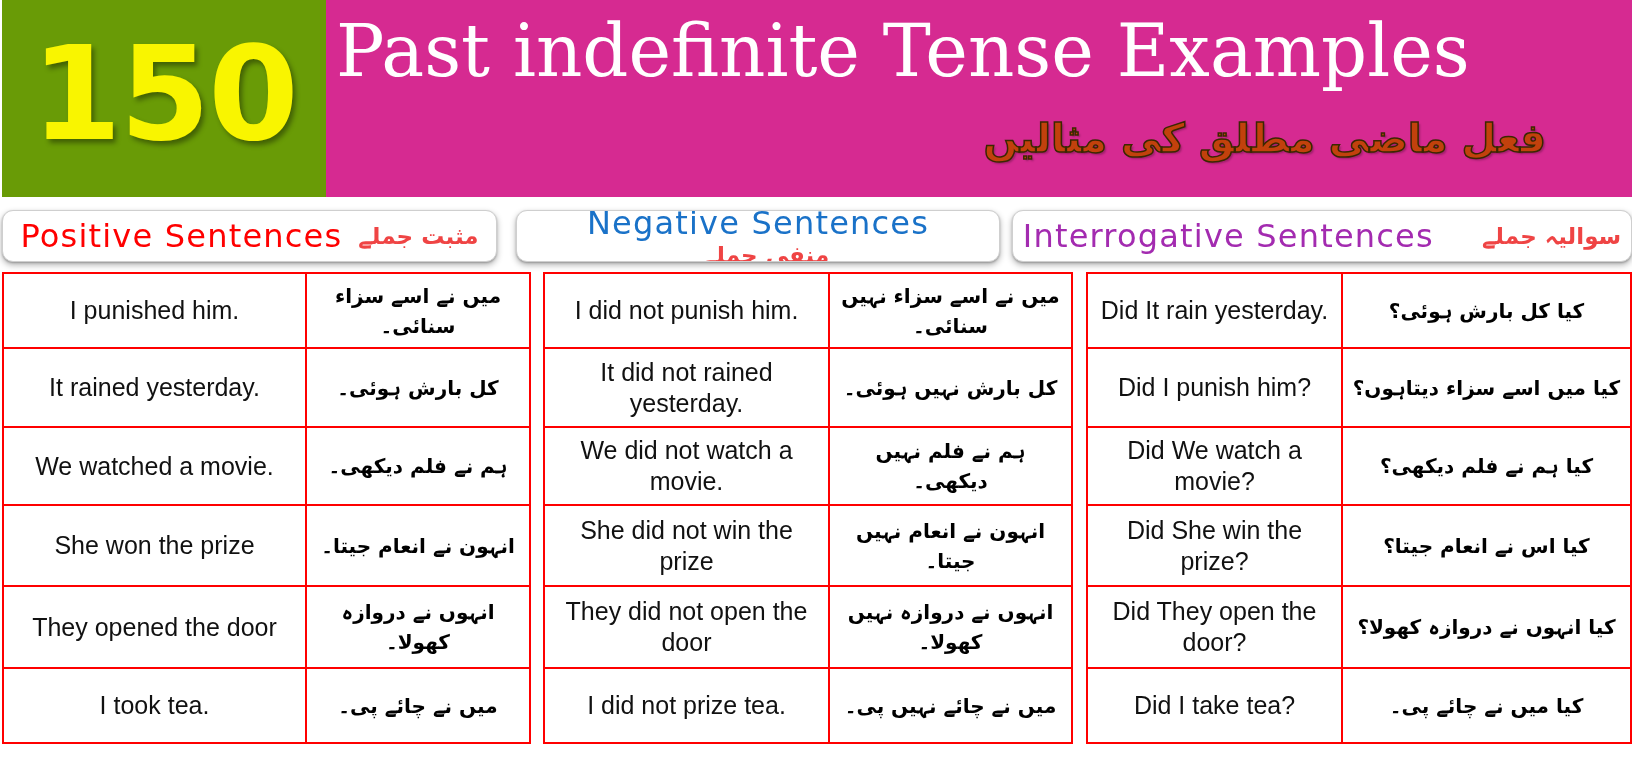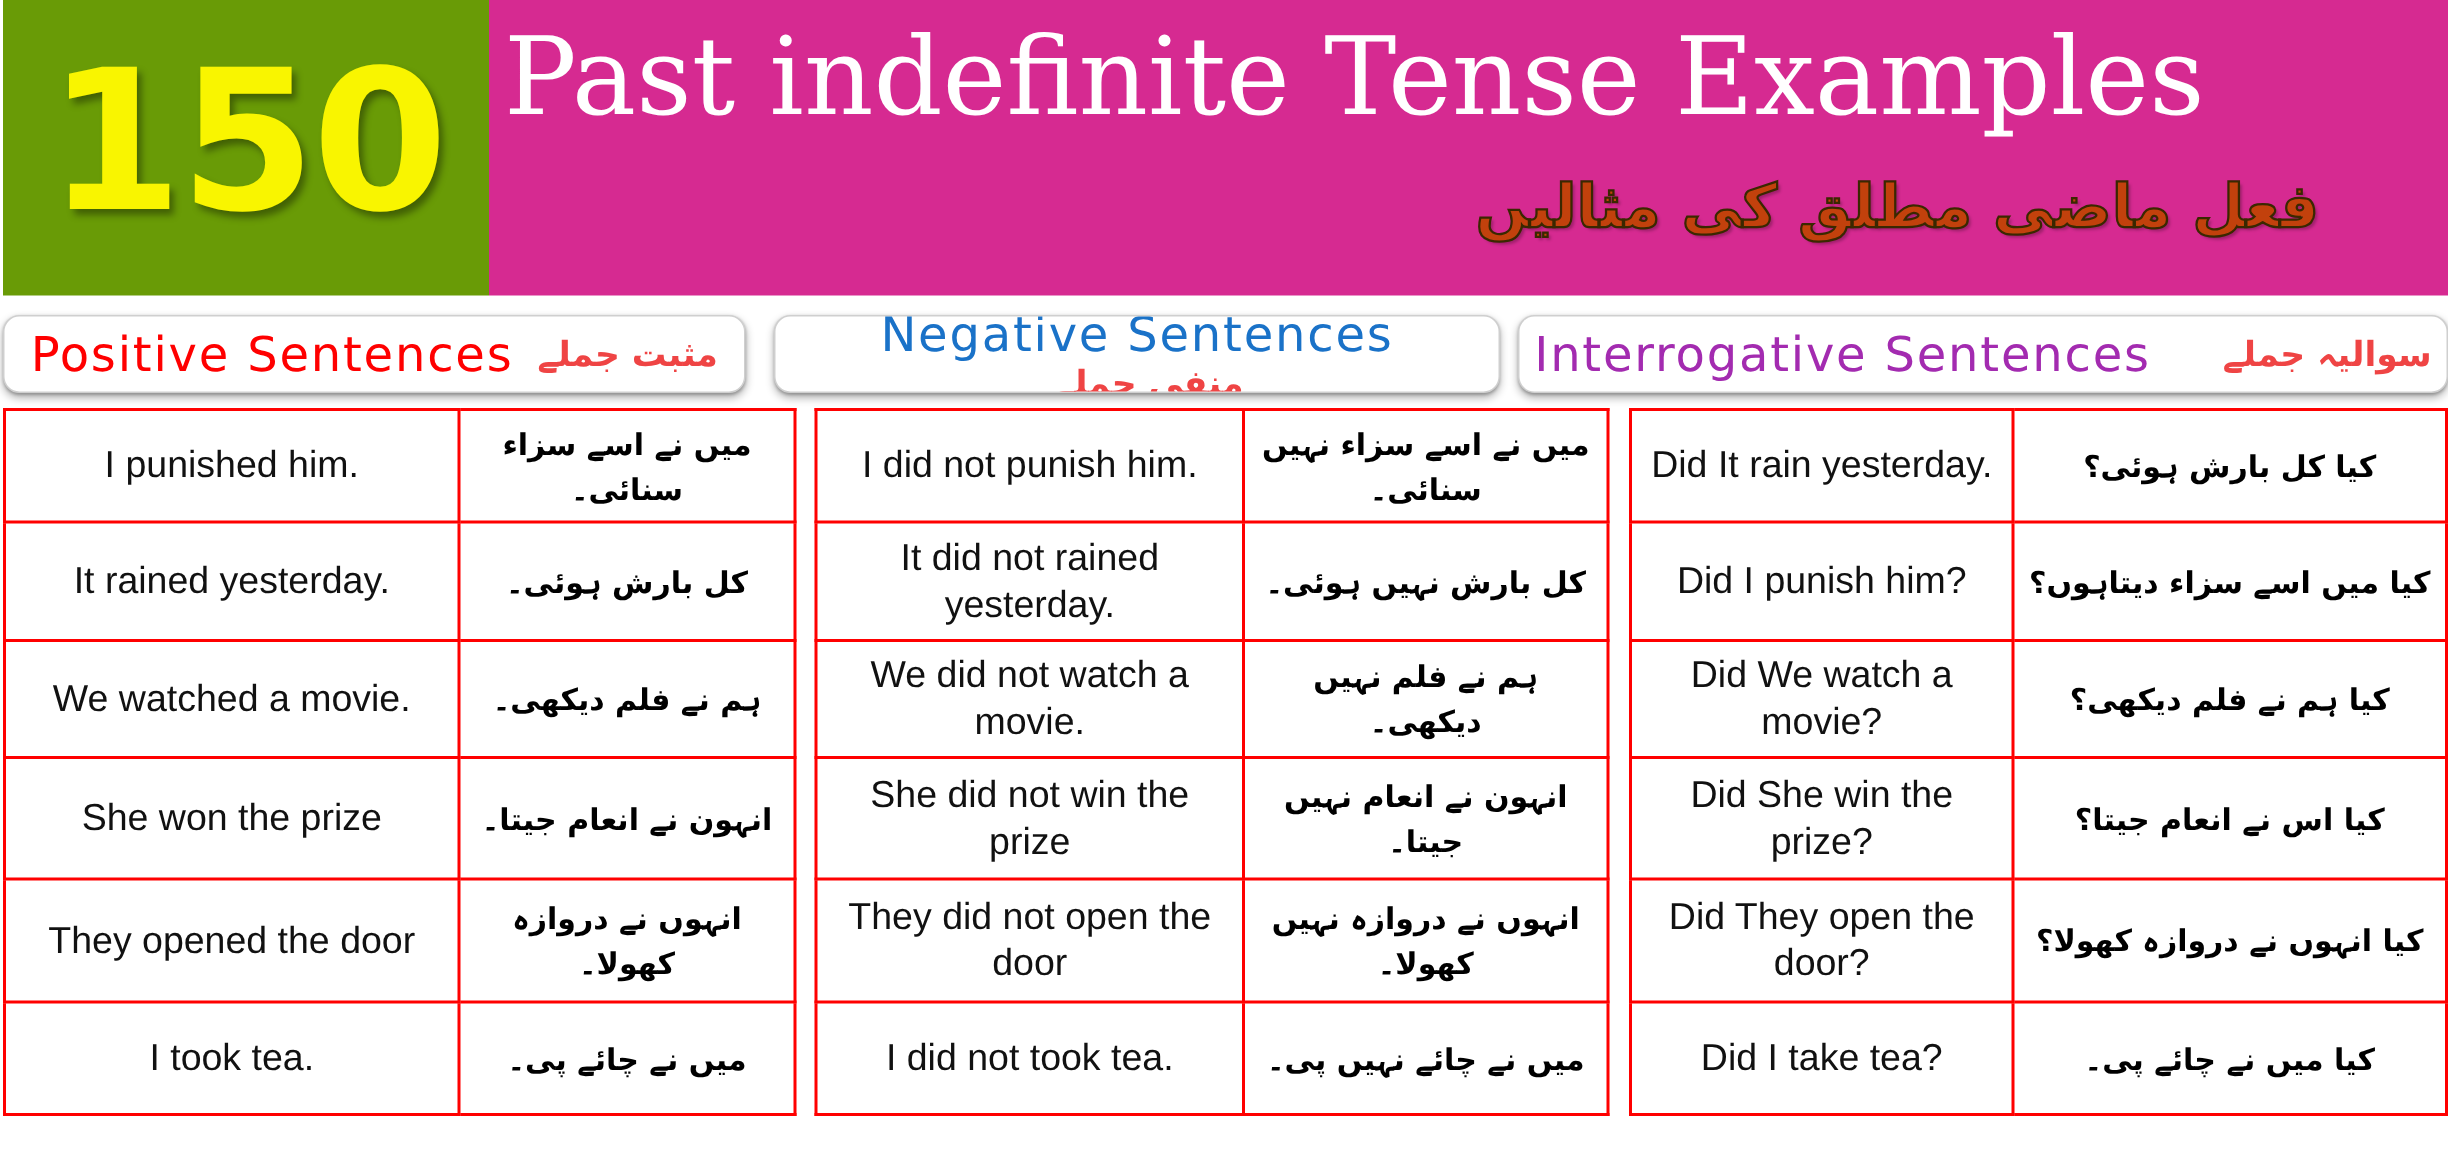--- a/index.html
+++ b/index.html
@@ -246,21 +246,21 @@
     </tr>
     <tr>
       <td class="en">She did not win the prize</td>
       <td class="ur">انہون نے انعام نہیں جیتا۔</td>
     </tr>
     <tr>
       <td class="en">They did not  open the door</td>
       <td class="ur">انہوں نے دروازہ نہیں کھولا۔</td>
     </tr>
     <tr>
-      <td class="en">I did not took tea.</td>
+      <td class="en">I did not prize tea.</td>
       <td class="ur">میں نے چائے نہیں پی۔</td>
     </tr>
   </tbody>
 </table>
 
 <table class="tbl" id="tbl-interrogative">
   <colgroup>
       <col class="c-en">
       <col class="c-ur">
     </colgroup>

